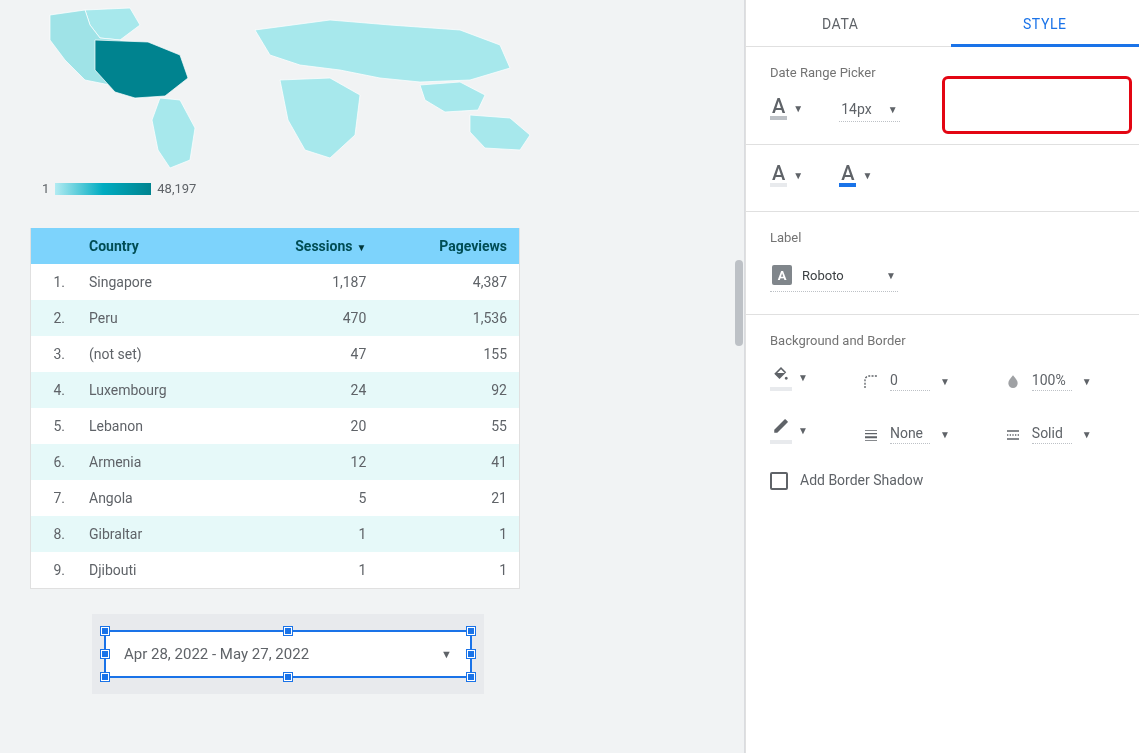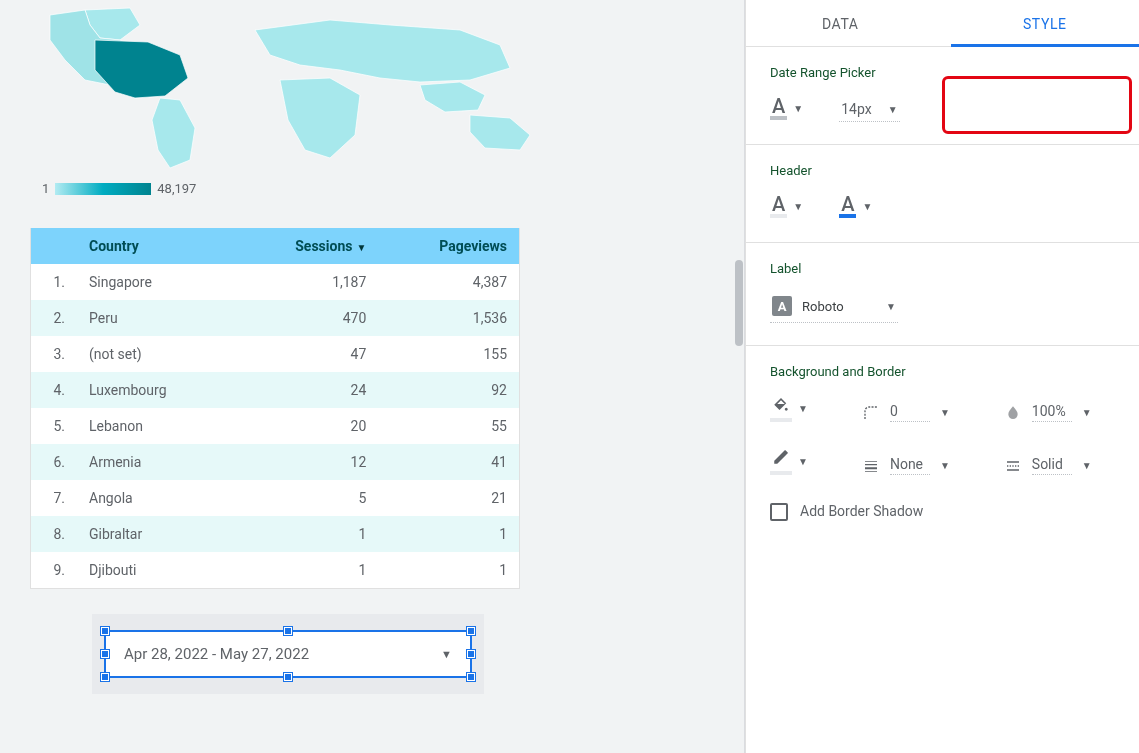--- a/index.html
+++ b/index.html
@@ -175,21 +175,21 @@
     width: 190px;
     height: 58px;
     pointer-events: none;
   }
   .sec {
     padding: 18px 24px 22px;
     border-bottom: 1px solid #e0e0e0;
   }
   .sec-title {
     font-size: 13px;
-    color: #14532d;
+    color: #737373;
     margin-bottom: 16px;
   }
   .ctrl-row {
     display: flex;
     align-items: flex-end;
     gap: 36px;
     flex-wrap: wrap;
   }
   .ctrl-row.mt  { margin-top: 26px; }
   .font-color-btn {
@@ -407,21 +407,20 @@
         <span class="dd-arrow">▼</span>
       </span>
       <span class="size-select">
         <span>14px</span>
         <span class="dd-arrow">▼</span>
       </span>
     </div>
   </div>
 
   <div class="sec">
-    <div class="sec-title">Header</div>
     <div class="ctrl-row">
       <span class="font-color-btn">
         <span class="glyph" style="border-bottom-color:#e8eaed">A</span>
         <span class="dd-arrow">▼</span>
       </span>
       <span class="font-color-btn blue">
         <span class="glyph">A</span>
         <span class="dd-arrow">▼</span>
       </span>
     </div>

